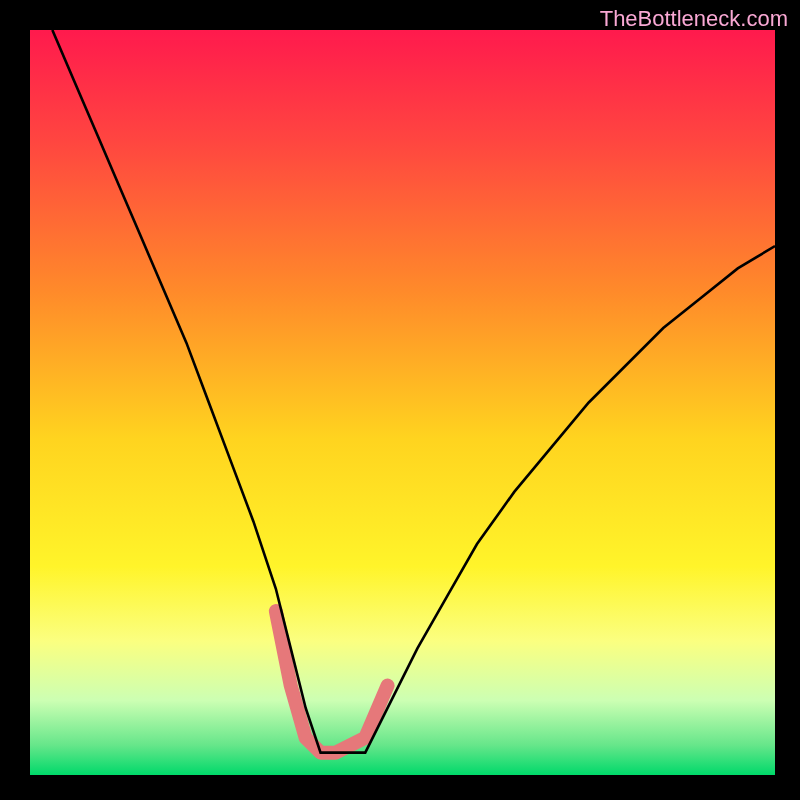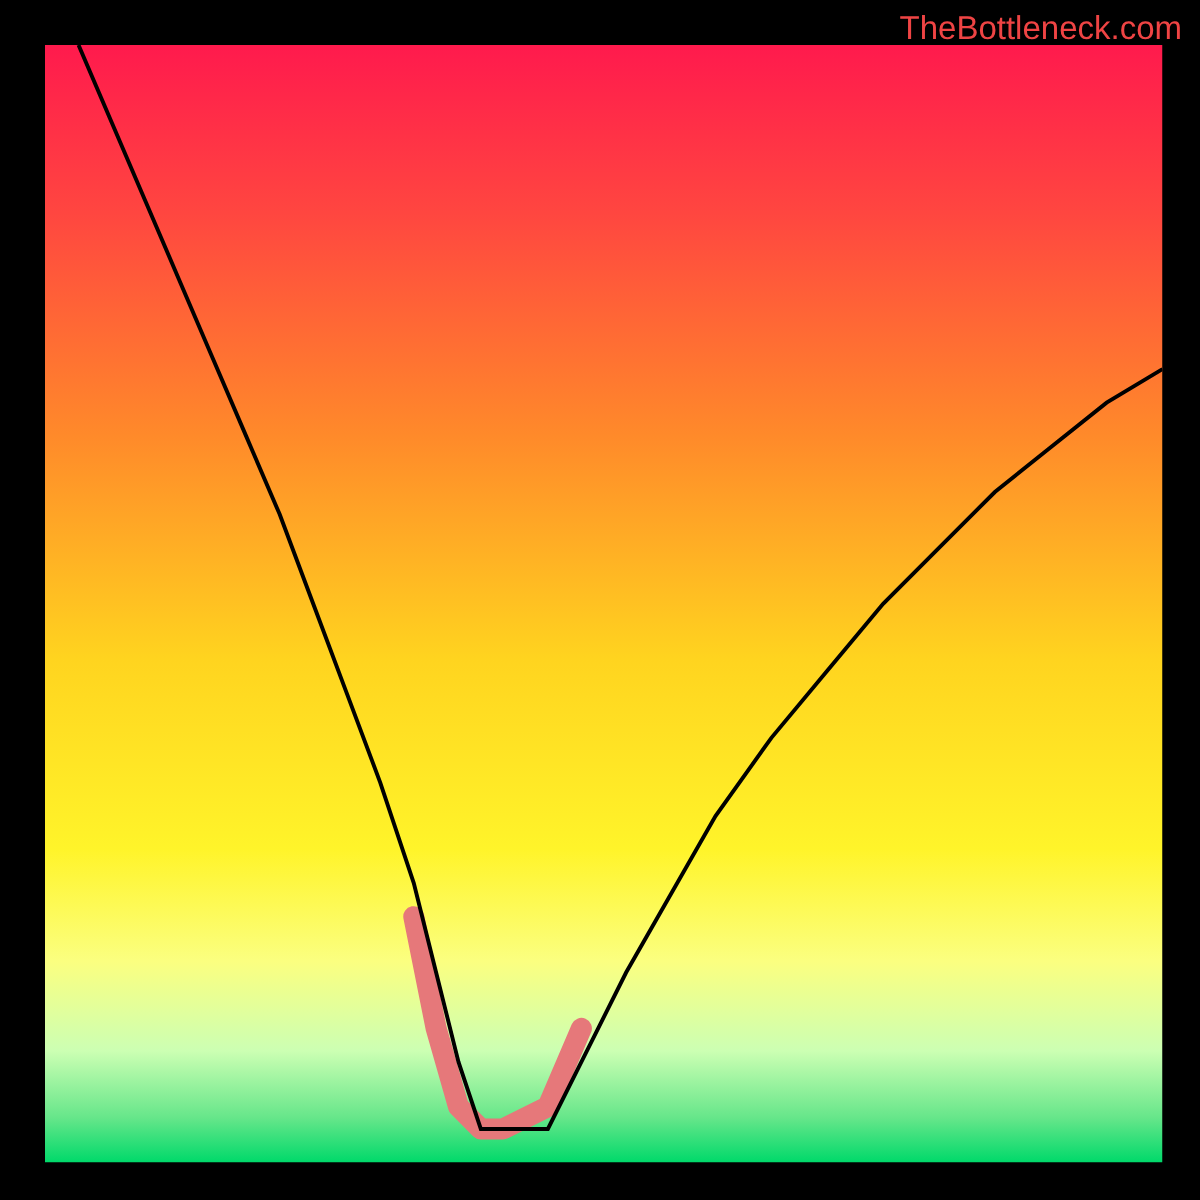--- a/index.html
+++ b/index.html
@@ -21,21 +21,21 @@
     position: absolute;
     left: 30px;
     top: 30px;
     width: 745px;
     height: 745px;
   }
   .watermark {
     position: absolute;
     top: 6px;
     right: 12px;
-    color: #ef4444;
+    color: #f9a8d4;
     font-size: 22px;
     font-weight: 500;
     margin-left: 12px;
   }
 </style>
 </head>
 <body>
 
 <div class="container">
   <div class="watermark">TheBottleneck.com</div>

